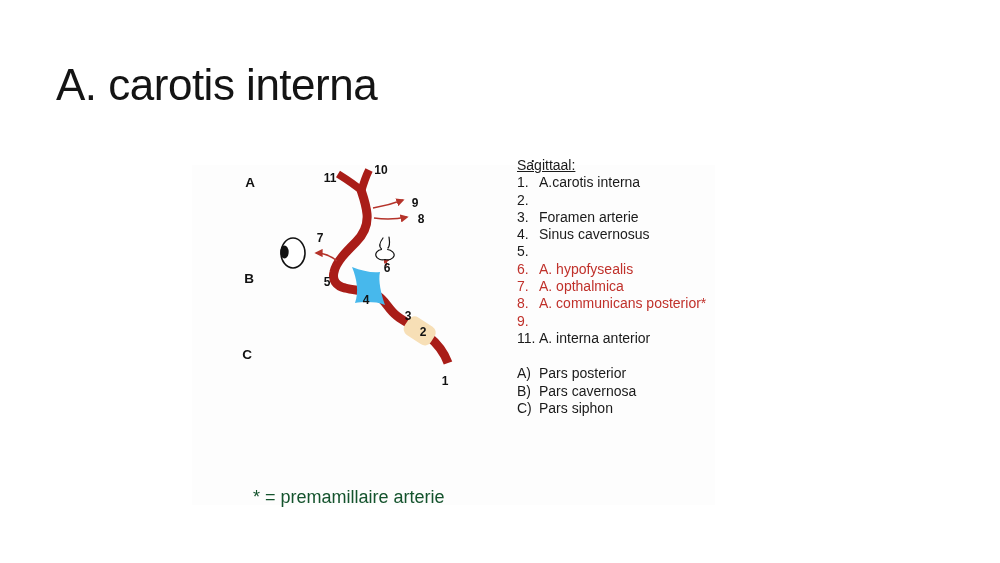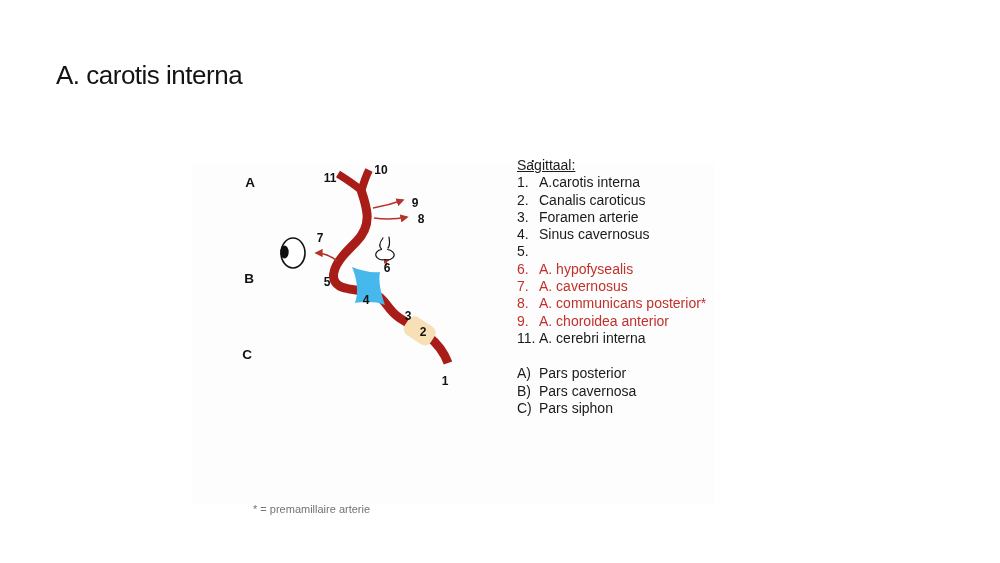--- a/index.html
+++ b/index.html
@@ -3,40 +3,40 @@
 <meta charset="utf-8">
 <style>
   html,body{margin:0;padding:0;}
   body{
     width:1000px;height:563px;position:relative;overflow:hidden;
     background:#ffffff;font-family:"Liberation Sans",sans-serif;
     -webkit-font-smoothing:antialiased;
   }
   .slide-title{
     position:absolute;left:56px;top:60px;
-    font-size:26px;font-weight:400;letter-spacing:-0.5px;color:#141414;
+    font-size:44px;font-weight:400;letter-spacing:-0.5px;color:#141414;
   }
   .figure-panel{
     position:absolute;left:192px;top:165px;width:523px;height:340px;
     background:#fdfdfd;
   }
   .diagram-svg{position:absolute;left:192px;top:160px;}
   .stray-dot{position:absolute;left:531px;top:150px;font-size:13px;font-weight:700;color:#111;}
   .legend{
     position:absolute;left:517px;top:157px;width:210px;
     font-size:14px;line-height:17.3px;color:#1a1a1a;
   }
   .legend-heading{text-decoration:underline;}
   .legend-row{display:flex;}
   .legend-num{flex:0 0 22px;}
   .legend-label{flex:1 1 auto;}
   .legend-parts{margin-top:18px;}
   .footnote{
     position:absolute;left:253px;top:487px;
-    font-size:11px;color:#737373;margin-top:16px;
+    font-size:18px;color:#14532d;
   }
   .dlabel{font-weight:700;font-size:12px;fill:#111;}
   .dletter{font-weight:700;font-size:13.5px;fill:#111;}
 </style>
 </head>
 <body>
 
 <div class="slide-title">A. carotis interna</div>
 
 <div class="figure-panel"></div>
@@ -105,52 +105,50 @@
 
 <div class="legend">
   <div class="legend-heading">Sagittaal:</div>
 
   <div class="legend-row" style="color: rgb(26, 26, 26);">
     <span class="legend-num">1.</span>
     <span class="legend-label">A.carotis interna</span>
   </div>
   <div class="legend-row" style="color: rgb(26, 26, 26);">
     <span class="legend-num">2.</span>
-    <span class="legend-label">Canalis caroticus</span>
   </div>
   <div class="legend-row" style="color: rgb(26, 26, 26);">
     <span class="legend-num">3.</span>
     <span class="legend-label">Foramen arterie</span>
   </div>
   <div class="legend-row" style="color: rgb(26, 26, 26);">
     <span class="legend-num">4.</span>
     <span class="legend-label">Sinus cavernosus</span>
   </div>
   <div class="legend-row" style="color: rgb(26, 26, 26);">
     <span class="legend-num">5.</span>
   </div>
   <div class="legend-row" style="color: rgb(192, 49, 43);">
     <span class="legend-num">6.</span>
     <span class="legend-label">A. hypofysealis</span>
   </div>
   <div class="legend-row" style="color: rgb(192, 49, 43);">
     <span class="legend-num">7.</span>
-    <span class="legend-label">A. cavernosus</span>
+    <span class="legend-label">A. opthalmica</span>
   </div>
   <div class="legend-row" style="color: rgb(192, 49, 43);">
     <span class="legend-num">8.</span>
     <span class="legend-label">A. communicans posterior*</span>
   </div>
   <div class="legend-row" style="color: rgb(192, 49, 43);">
     <span class="legend-num">9.</span>
-    <span class="legend-label">A. choroidea anterior</span>
   </div>
   <div class="legend-row" style="color: rgb(26, 26, 26); justify-content: flex-end;">
     <span class="legend-num">11.</span>
-    <span class="legend-label">A. cerebri interna</span>
+    <span class="legend-label">A. interna anterior</span>
   </div>
 
   <div class="legend-parts">
     <div class="legend-row">
       <span class="legend-num">A)</span>
       <span class="legend-label">Pars posterior</span>
     </div>
     <div class="legend-row">
       <span class="legend-num">B)</span>
       <span class="legend-label">Pars cavernosa</span>

